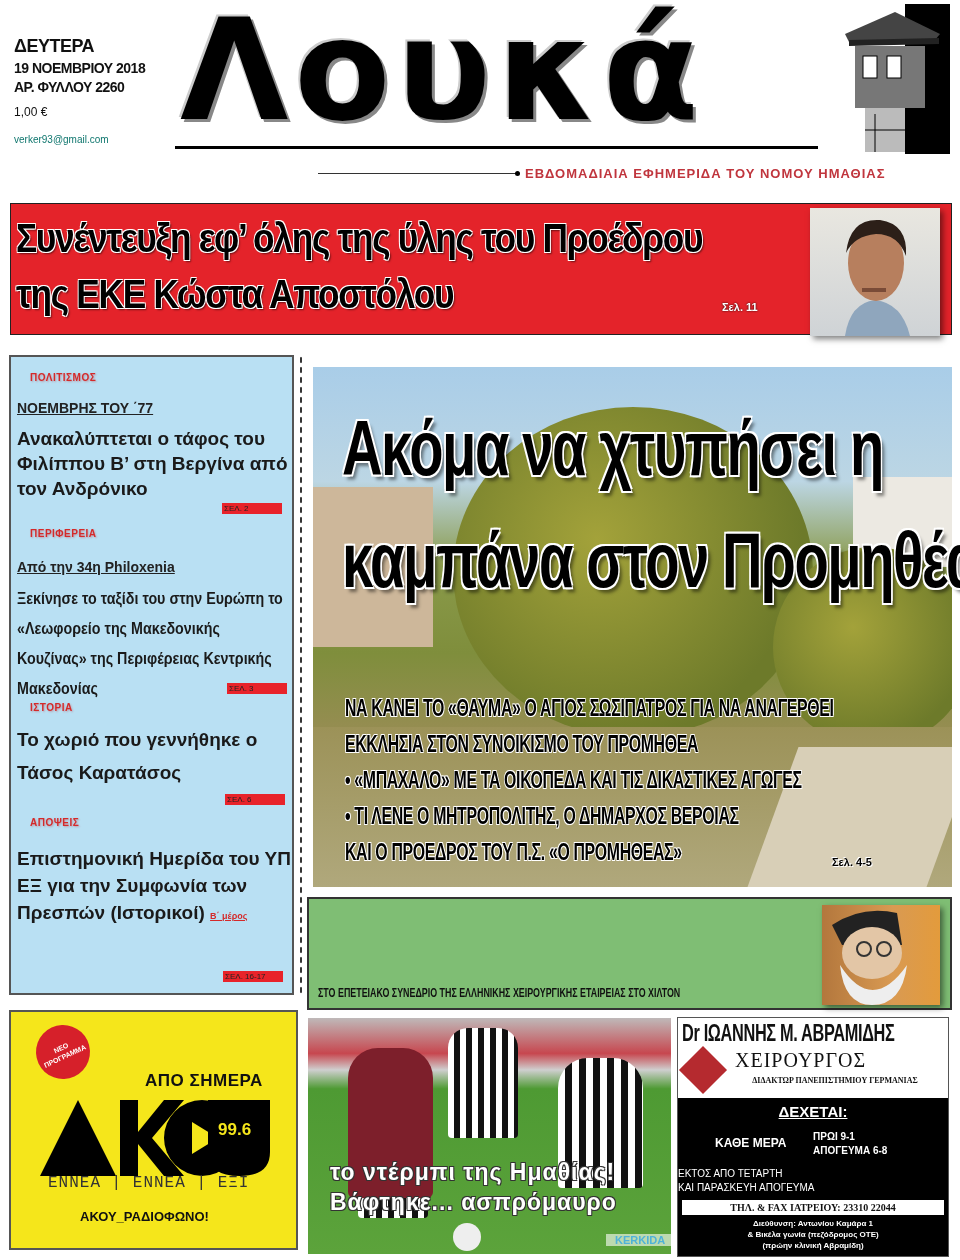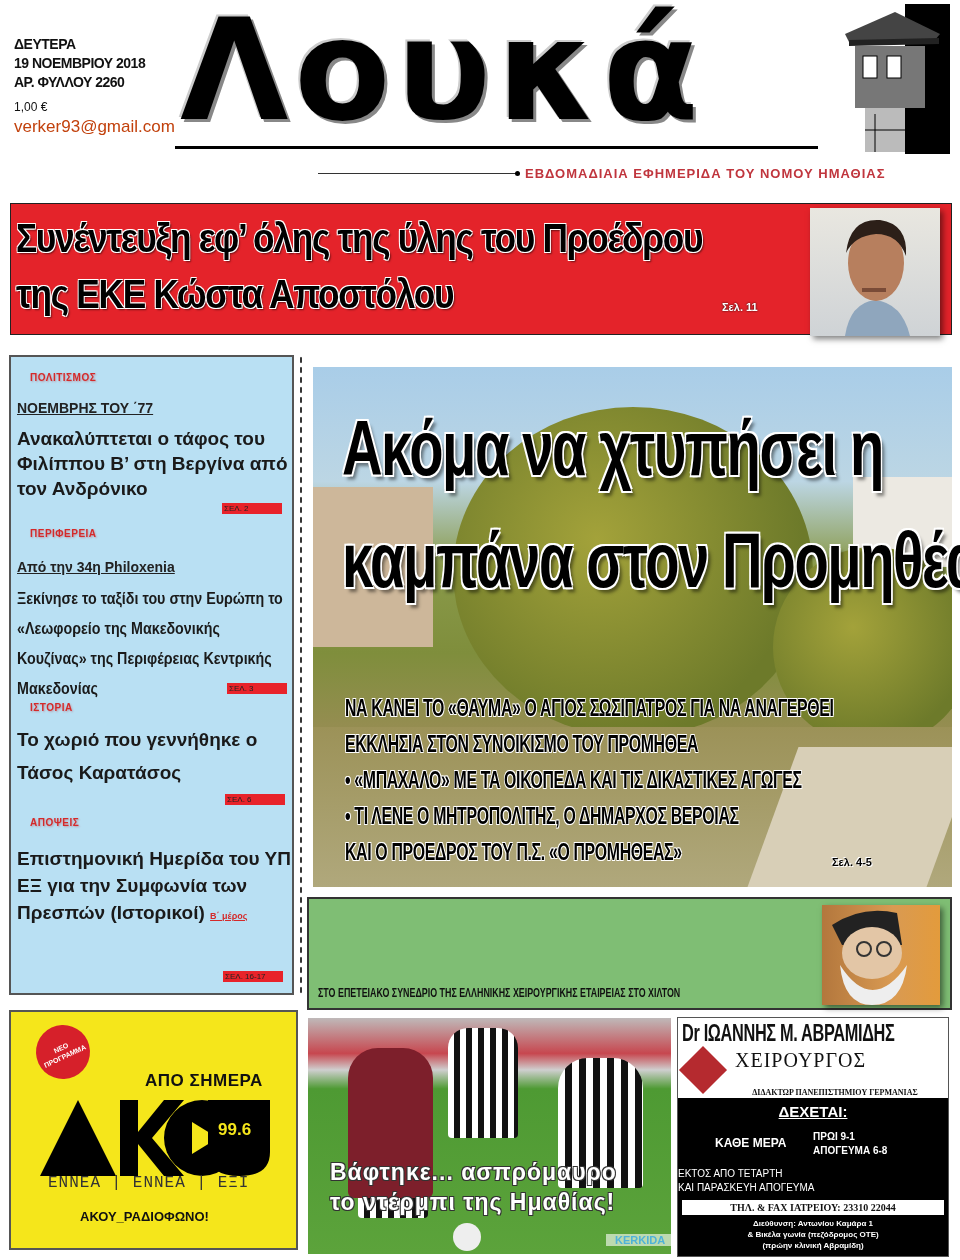--- a/index.html
+++ b/index.html
@@ -1,23 +1,23 @@
 <!DOCTYPE html>
 <html><head>
 <meta charset="utf-8">
 <style>
   html,body{margin:0;padding:0;}
   body{width:960px;height:1260px;background:#fff;position:relative;overflow:hidden;font-family:"Liberation Sans",sans-serif;color:#111;}
   .abs{position:absolute;}
   
   .meta-block{left:14px;top:36px;width:160px;}
-  .meta-day{font-weight:bold;font-size:14px;letter-spacing:-0.5px;}
+  .meta-day{font-weight:bold;font-size:18px;letter-spacing:-0.5px;}
   .meta-date,.meta-issue{font-weight:bold;font-size:14px;letter-spacing:-0.5px;margin-top:3px;}
   .meta-price{font-size:12px;margin-top:10px;}
-  .meta-email{font-size:17px;color:#c2410c;margin-top:3px;}
+  .meta-email{font-size:10px;color:#0f766e;margin-top:15px;}
   .logo{left:180px;top:6px;width:640px;height:140px;}
   .logo-text{font-family:"DejaVu Sans",sans-serif;font-weight:bold;font-size:140px;line-height:130px;letter-spacing:6px;color:#000;text-shadow:3px 3px 0 #888,-2px -2px 0 #ccc;}
   .logo-rule{left:175px;top:146px;width:643px;height:3px;background:#000;}
   .house{left:835px;top:4px;width:115px;height:150px;}
   .tagline{left:525px;top:166px;font-size:13px;letter-spacing:1px;color:#c0353d;font-weight:bold;}
   .tagline-rule{left:318px;top:173px;width:200px;height:1px;background:#333;}
   .tagline-dot{left:515px;top:171px;width:5px;height:5px;border-radius:50%;background:#000;}
   
   .red-banner{left:10px;top:203px;width:942px;height:132px;background:#e4232a;border:1px solid #222;box-sizing:border-box;}
   .red-title{left:16px;top:210px;width:800px;font-family:"Liberation Sans",sans-serif;font-weight:bold;font-size:41px;line-height:56px;color:#000;letter-spacing:-1.5px;transform:scaleX(0.86);transform-origin:left top;text-shadow:1px 1px 0 #fff,-1px -1px 0 #fff,1px -1px 0 #fff,-1px 1px 0 #fff,2px 2px 2px rgba(0,0,0,0.5);}
@@ -53,21 +53,21 @@
   .radio-tag{left:48px;top:1174px;font-family:"Liberation Mono",monospace;font-size:16px;color:#333;letter-spacing:1px;}
   .radio-brand{left:80px;top:1209px;font-size:13px;font-weight:bold;}
   
   .football{left:308px;top:1018px;width:363px;height:236px;background:linear-gradient(180deg,#bfb9b9 0%,#c7474f 15%,#cfcfcf 22%,#4e9a33 30%,#5ca33b 100%);overflow:hidden;}
   .football-cap{left:330px;top:1157px;font-size:23px;font-weight:bold;color:#fff;line-height:30px;letter-spacing:1px;text-shadow:1px 1px 0 #333,-1px -1px 0 #333,1px -1px 0 #333,-1px 1px 0 #333;}
   .kerkida{left:606px;top:1234px;font-size:11px;font-weight:bold;color:#4fb2d8;background:rgba(255,255,255,0.6);padding:0 9px;}
   
   .doc{left:677px;top:1017px;width:272px;height:240px;border:1px solid #555;box-sizing:border-box;background:#fff;}
   .doc-name{left:682px;top:1019px;font-weight:bold;font-size:24px;transform:scaleX(0.68);transform-origin:left top;white-space:nowrap;letter-spacing:-0.5px;}
   .doc-role{left:735px;top:1049px;font-family:"Liberation Serif",serif;font-size:20px;letter-spacing:1px;}
-  .doc-cred{left:735px;top:1075px;width:200px;font-family:"Liberation Serif",serif;font-size:8px;font-weight:bold;text-align:center;line-height:11px;margin-top:12px;}
+  .doc-cred{left:735px;top:1075px;width:200px;font-family:"Liberation Serif",serif;font-size:8px;font-weight:bold;text-align:center;line-height:11px;}
   .doc-black{left:678px;top:1098px;width:270px;height:158px;background:#000;}
   .doc-hours-h{left:678px;top:1103px;width:270px;text-align:center;font-size:15px;font-weight:bold;color:#fff;text-decoration:underline;}
   .doc-every{left:715px;top:1136px;font-size:12px;font-weight:bold;color:#fff;}
   .doc-times{left:813px;top:1130px;font-size:10px;font-weight:bold;color:#fff;line-height:14px;}
   .doc-except{left:678px;top:1167px;width:248px;text-align:left;font-size:10px;font-weight:normal;color:#fff;line-height:14px;}
   .doc-phone{left:682px;top:1200px;width:262px;height:15px;background:#fff;text-align:center;font-family:"Liberation Serif",serif;font-size:10px;font-weight:bold;line-height:15px;}
   .doc-addr{left:678px;top:1218px;width:270px;text-align:center;font-size:8px;font-weight:bold;color:#fff;line-height:11px;}
   .doc-caduceus{left:686px;top:1053px;width:34px;height:34px;background:#b52a2f;transform:rotate(45deg);}
 </style>
 </head>
@@ -195,22 +195,22 @@
 <div class="abs radio-brand">ΑΚΟΥ_ΡΑΔΙΟΦΩΝΟ!</div>
 
 <div class="abs football">
   <div class="abs" style="left:50px;top:40px;width:70px;height:160px;background:repeating-linear-gradient(90deg,#fff 0 6px,#111 6px 12px);border-radius:20px 20px 4px 4px;"></div>
   <div class="abs" style="left:140px;top:10px;width:70px;height:110px;background:repeating-linear-gradient(90deg,#fff 0 6px,#111 6px 12px);border-radius:20px 20px 4px 4px;"></div>
   <div class="abs" style="left:40px;top:30px;width:85px;height:150px;background:#7d1f2b;border-radius:30px 30px 6px 6px;"></div>
   <div class="abs" style="left:250px;top:40px;width:85px;height:130px;background:repeating-linear-gradient(90deg,#fff 0 7px,#111 7px 14px);border-radius:30px 30px 4px 4px;"></div>
   <div class="abs" style="left:145px;top:205px;width:28px;height:28px;border-radius:50%;background:#eee;"></div>
 </div>
 <div class="abs football-cap">
+  <div>το ντέρμπι της Ημαθίας!</div>
   <div>Βάφτηκε... ασπρόμαυρο</div>
-  <div>το ντέρμπι της Ημαθίας!</div>
 </div>
 <div class="abs kerkida">KERKIDA</div>
 
 <div class="abs doc"></div>
 <div class="abs doc-name">Dr ΙΩΑΝΝΗΣ Μ. ΑΒΡΑΜΙΔΗΣ</div>
 <div class="abs doc-caduceus"></div>
 <div class="abs doc-role">ΧΕΙΡΟΥΡΓΟΣ</div>
 <div class="abs doc-cred">ΔΙΔΑΚΤΩΡ ΠΑΝΕΠΙΣΤΗΜΙΟΥ ΓΕΡΜΑΝΙΑΣ</div>
 <div class="abs doc-black"></div>
 <div class="abs doc-hours-h">ΔΕΧΕΤΑΙ:</div>

